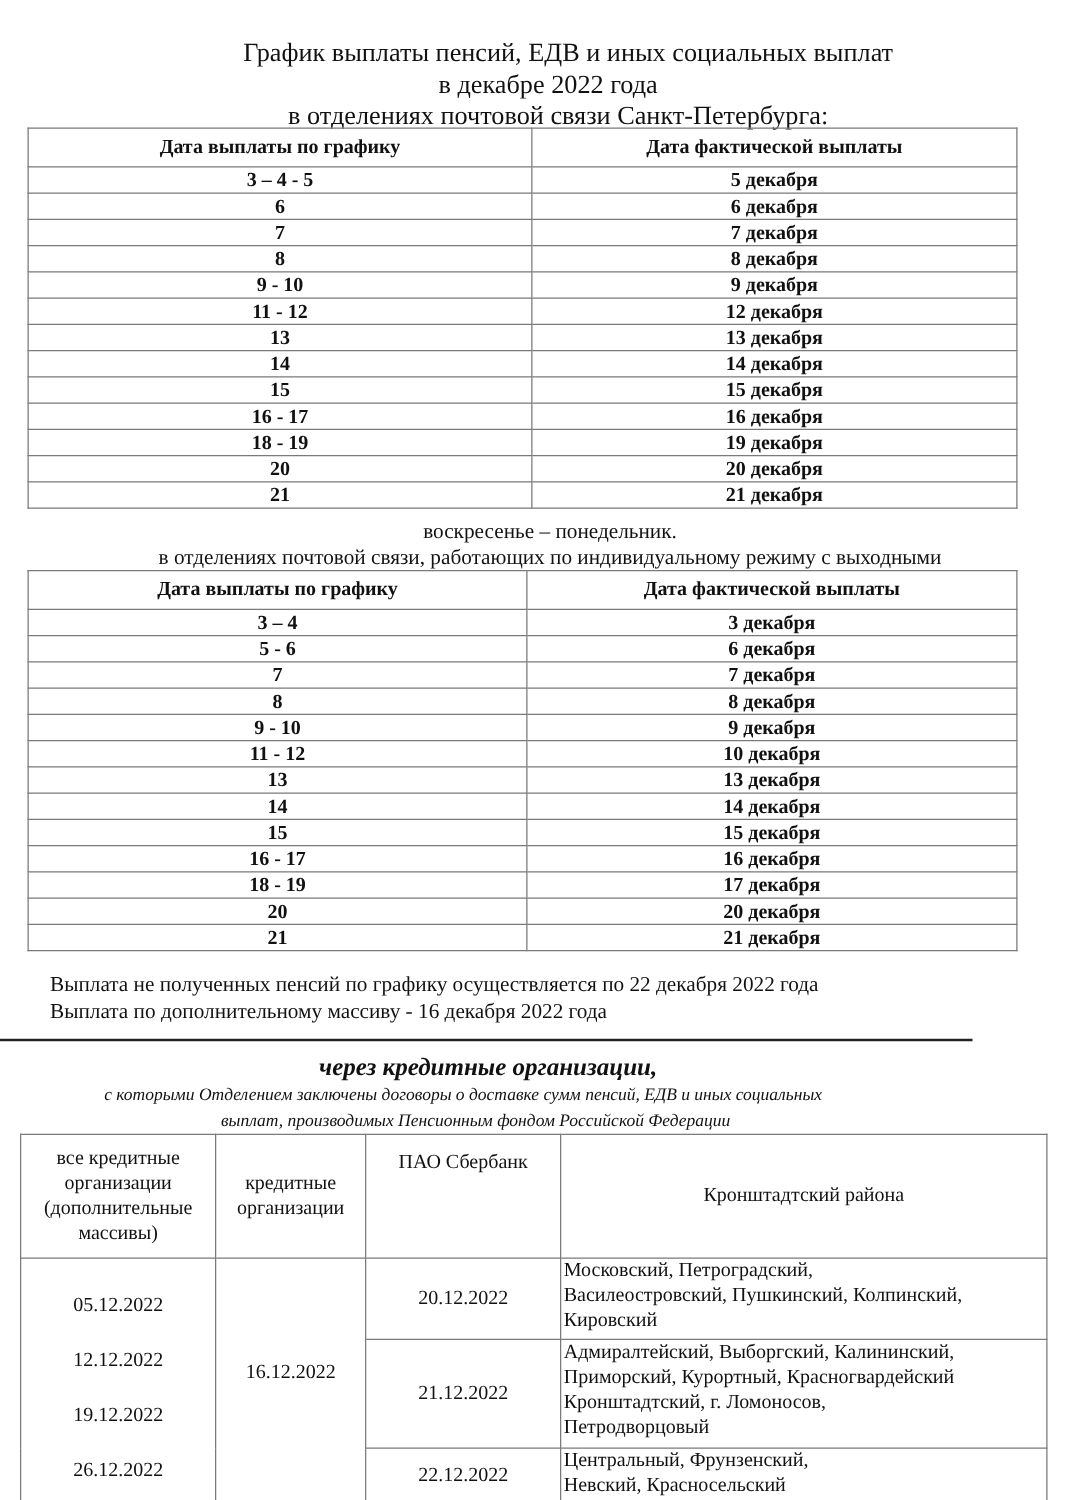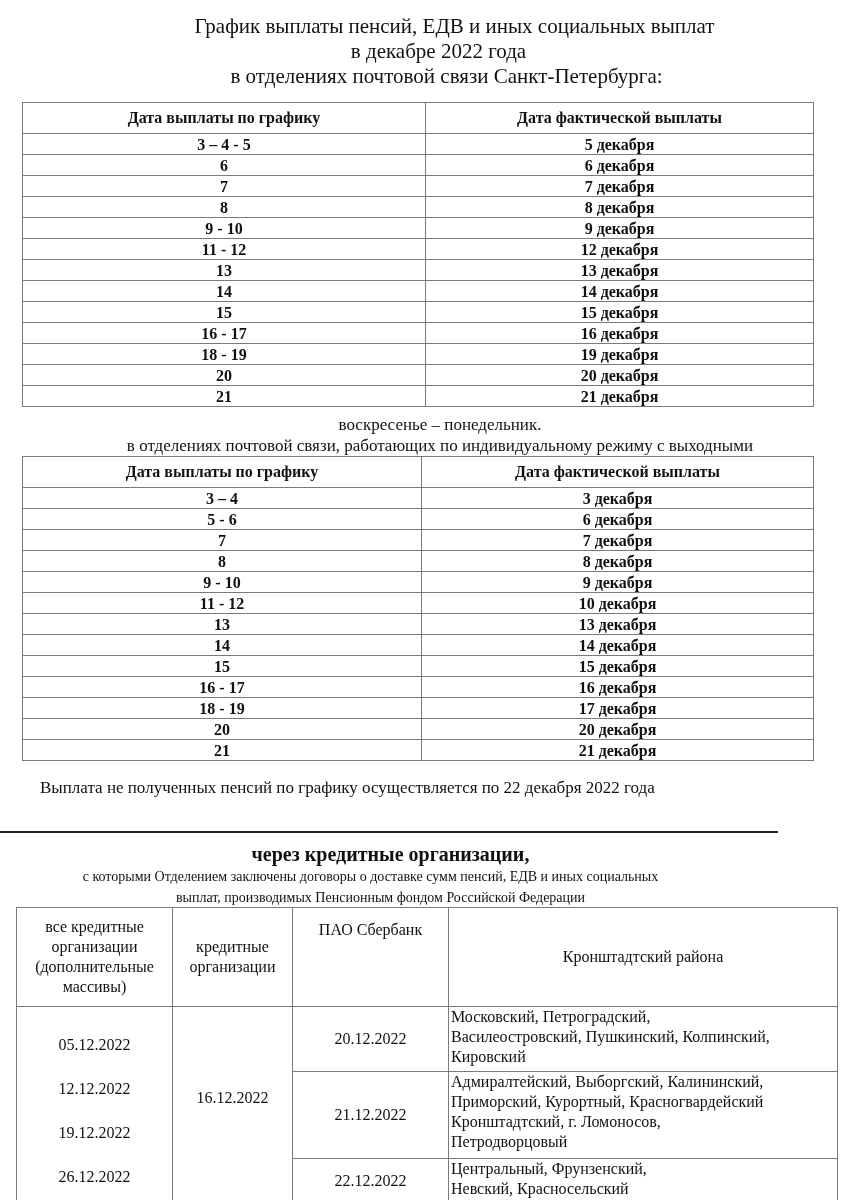--- a/index.html
+++ b/index.html
@@ -3,21 +3,21 @@
 <meta charset="utf-8">
 <style>
   html, body { margin: 0; padding: 0; background: #ffffff; }
   body {
     width: 857px; height: 1200px; position: relative; overflow: hidden;
     font-family: "Liberation Serif", "DejaVu Serif", serif;
     color: #111;
   }
   .abs { position: absolute; }
   .title {
-    left: 0; width: 857px; top: 14px;
+    left: 0; width: 857px; top: 30px;
     text-align: center; font-size: 21px; line-height: 25px;
   }
   .title div { position: relative; }
   .title .l1 { left: 26px; }
   .title .l2 { left: 10px; }
   .title .l3 { left: 18px; }
 
   table.sched {
     position: absolute; border-collapse: collapse;
     font-size: 16px; table-layout: fixed;
@@ -36,21 +36,21 @@
     left: 40px; width: 800px; top: 414px;
     text-align: center; font-size: 17px; line-height: 21px;
   }
   .notes {
     left: 40px; top: 777px; font-size: 17px; line-height: 21px;
   }
   .hr {
     left: 0; top: 831px; width: 778px; height: 2px; background: #222;
   }
   .credit-title {
-    left: 0; width: 741px; top: 842px; text-align: center;
+    left: 0; width: 741px; top: 842px; text-align: center; font-style: italic;
   }
   .credit-title .bold { font-weight: bold; font-size: 20px; line-height: 24px; position: relative; left: 20px; }
   .credit-title .txt { font-size: 14px; line-height: 21px; }
   .credit-title .t2 { position: relative; left: 10px; }
 
   #t3 {
     position: absolute; left: 16px; top: 907px; width: 821px;
     border-collapse: collapse; table-layout: fixed; font-size: 16px;
   }
   #t3 th, #t3 td { border: 1px solid #7a7a7a; padding: 0; font-weight: normal; }
@@ -205,20 +205,21 @@
       </tr>
       <tr>
         <td>21</td>
         <td>21 декабря</td>
       </tr>
     </tbody>
 </table>
 
 <div class="abs notes">
   <div>Выплата не полученных пенсий по графику осуществляется по 22 декабря 2022 года</div>
+  <div>Выплата по дополнительному массиву - 16 декабря 2022 года</div>
 </div>
 
 <div class="abs hr"></div>
 
 <div class="abs credit-title">
   <div class="bold">через кредитные организации,</div>
   <div class="txt">с которыми Отделением заключены договоры о доставке сумм пенсий, ЕДВ  и иных социальных</div>
   <div class="txt t2">выплат, производимых Пенсионным фондом Российской Федерации</div>
 </div>
 

